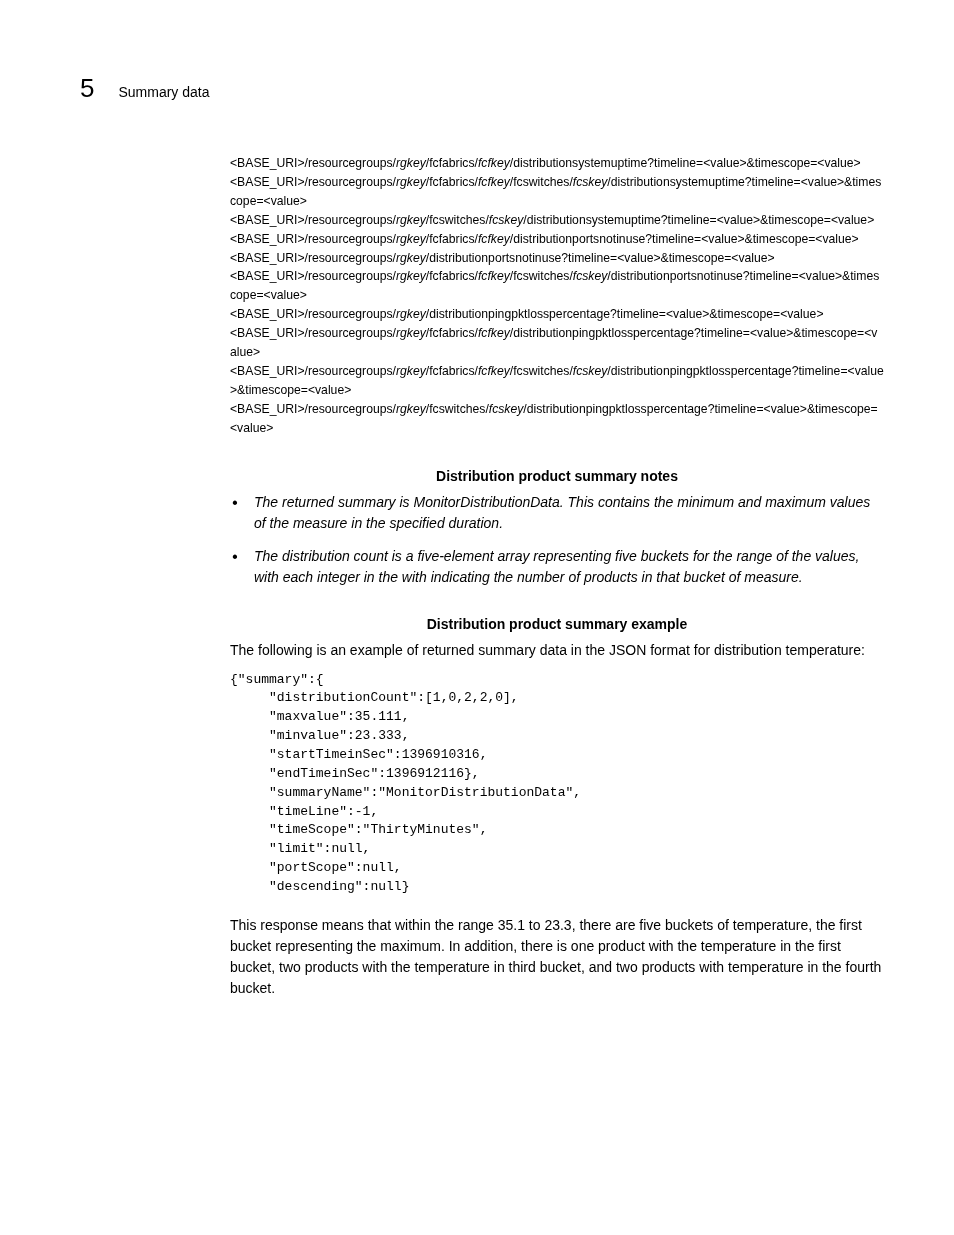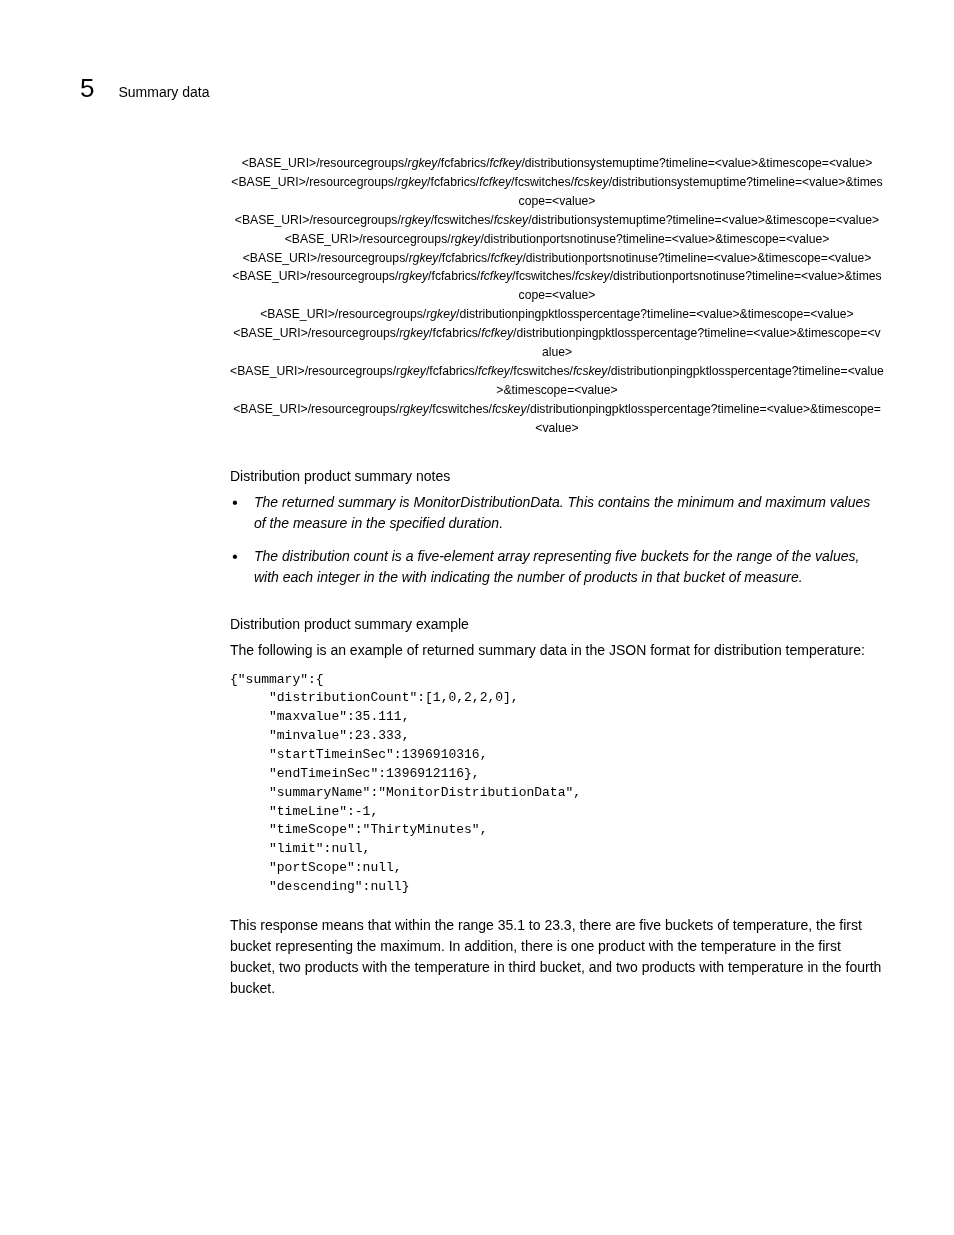--- a/index.html
+++ b/index.html
@@ -32,26 +32,27 @@
   }
   .body-column {
     margin-left: 150px;
   }
   .uri-block {
     font-size: 12.2px;
     line-height: 1.55;
     word-break: break-all;
     margin-bottom: 30px;
   }
-  .uri-line { margin-bottom: 0px; text-align: center; }
+  .uri-line { margin-bottom: 0px; }
   .section-heading {
     font-size: 14px;
-    font-weight: normal;
+    font-weight: bold;
     margin-top: 28px;
     margin-bottom: 8px;
+    text-align: center;
   }
   ul.bullets {
     margin: 0 0 0 0;
     padding-left: 20px;
     list-style: none;
     font-style: italic;
   }
   ul.bullets li {
     position: relative;
     font-size: 14px;
@@ -90,22 +91,22 @@
     <div class="chapter-number">5</div>
     <div class="chapter-title">Summary data</div>
   </div>
 
   <div class="body-column">
 
     <div class="uri-block" id="uri-block">
         <div class="uri-line">&lt;BASE_URI&gt;/resourcegroups/<em class="pathvar">rgkey</em>/fcfabrics/<em class="pathvar">fcfkey</em>/distributionsystemuptime?timeline=&lt;value&gt;&amp;timescope=&lt;value&gt;</div>
         <div class="uri-line">&lt;BASE_URI&gt;/resourcegroups/<em class="pathvar">rgkey</em>/fcfabrics/<em class="pathvar">fcfkey</em>/fcswitches/<em class="pathvar">fcskey</em>/distributionsystemuptime?timeline=&lt;value&gt;&amp;timescope=&lt;value&gt;</div>
         <div class="uri-line">&lt;BASE_URI&gt;/resourcegroups/<em class="pathvar">rgkey</em>/fcswitches/<em class="pathvar">fcskey</em>/distributionsystemuptime?timeline=&lt;value&gt;&amp;timescope=&lt;value&gt;</div>
+        <div class="uri-line">&lt;BASE_URI&gt;/resourcegroups/<em class="pathvar">rgkey</em>/fcfabrics/<em class="pathvar">fcfkey</em>/distributionportsnotinuse?timeline=&lt;value&gt;&amp;timescope=&lt;value&gt;</div>
         <div class="uri-line">&lt;BASE_URI&gt;/resourcegroups/<em class="pathvar">rgkey</em>/distributionportsnotinuse?timeline=&lt;value&gt;&amp;timescope=&lt;value&gt;</div>
-        <div class="uri-line">&lt;BASE_URI&gt;/resourcegroups/<em class="pathvar">rgkey</em>/fcfabrics/<em class="pathvar">fcfkey</em>/distributionportsnotinuse?timeline=&lt;value&gt;&amp;timescope=&lt;value&gt;</div>
         <div class="uri-line">&lt;BASE_URI&gt;/resourcegroups/<em class="pathvar">rgkey</em>/fcfabrics/<em class="pathvar">fcfkey</em>/fcswitches/<em class="pathvar">fcskey</em>/distributionportsnotinuse?timeline=&lt;value&gt;&amp;timescope=&lt;value&gt;</div>
         <div class="uri-line">&lt;BASE_URI&gt;/resourcegroups/<em class="pathvar">rgkey</em>/distributionpingpktlosspercentage?timeline=&lt;value&gt;&amp;timescope=&lt;value&gt;</div>
         <div class="uri-line">&lt;BASE_URI&gt;/resourcegroups/<em class="pathvar">rgkey</em>/fcfabrics/<em class="pathvar">fcfkey</em>/distributionpingpktlosspercentage?timeline=&lt;value&gt;&amp;timescope=&lt;value&gt;</div>
         <div class="uri-line">&lt;BASE_URI&gt;/resourcegroups/<em class="pathvar">rgkey</em>/fcfabrics/<em class="pathvar">fcfkey</em>/fcswitches/<em class="pathvar">fcskey</em>/distributionpingpktlosspercentage?timeline=&lt;value&gt;&amp;timescope=&lt;value&gt;</div>
         <div class="uri-line">&lt;BASE_URI&gt;/resourcegroups/<em class="pathvar">rgkey</em>/fcswitches/<em class="pathvar">fcskey</em>/distributionpingpktlosspercentage?timeline=&lt;value&gt;&amp;timescope=&lt;value&gt;</div>
       </div>
 
     <div class="section-heading">Distribution product summary notes</div>
     <ul class="bullets" id="notes-bullets">
         <li>The returned summary is MonitorDistributionData. This contains the minimum and maximum values of the measure in the specified duration.</li>

